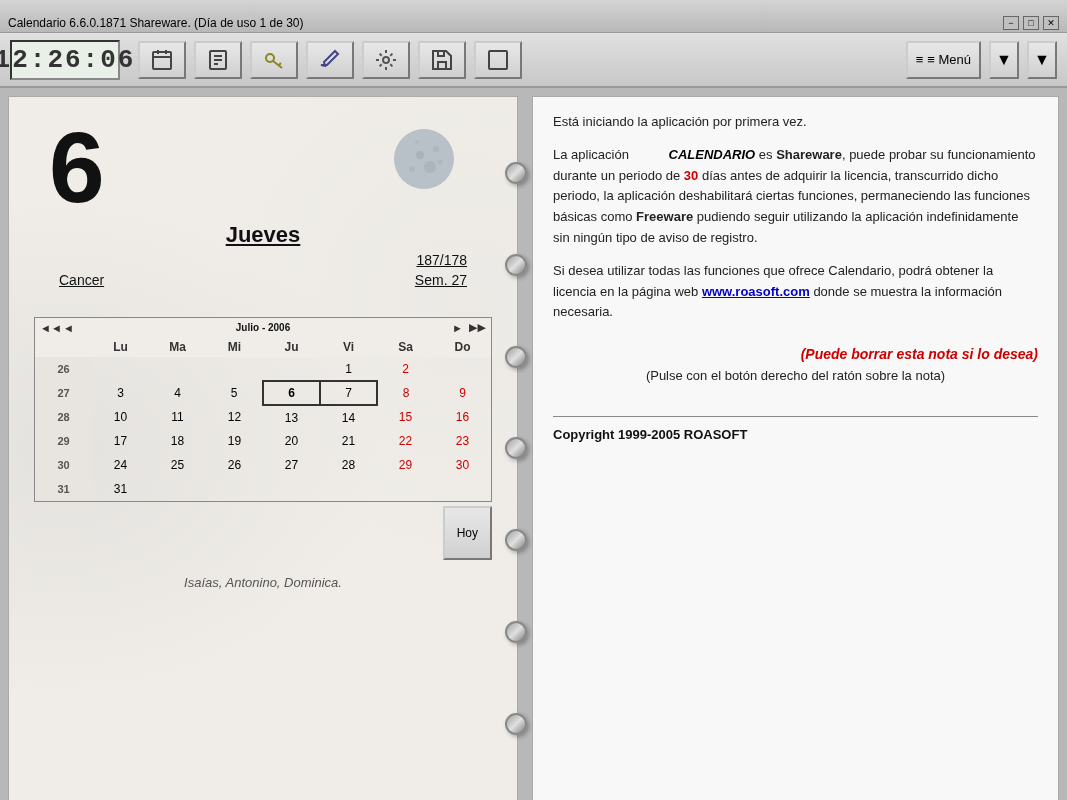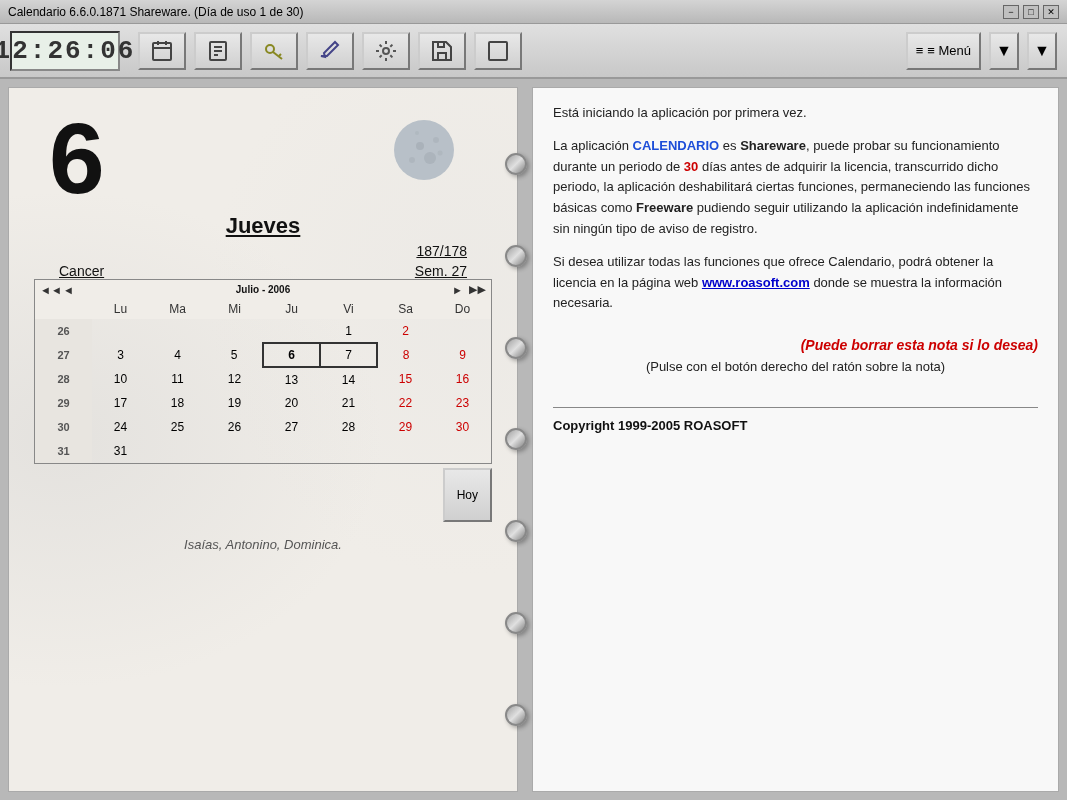--- a/index.html
+++ b/index.html
@@ -10,22 +10,21 @@
       height: 800px;
       overflow: hidden;
       position: relative;
     }
 
     
     .title-bar {
       background: linear-gradient(to bottom, #d4d4d4, #b8b8b8);
       height: 24px;
       display: flex;
-      align-items: center;
-      padding: 0 8px;
+      padding: 16px 8px;
       border-bottom: 1px solid #999;
       font-size: 12px;
       color: #000;
     }
     .title-bar-text {
       flex: 1;
     }
     .title-bar-buttons {
       display: flex;
       gap: 4px;
@@ -180,21 +179,21 @@
       font-weight: bold;
       text-decoration: underline;
       color: #111;
       margin-bottom: 4px;
     }
 
     .day-info-row {
       display: flex;
       justify-content: space-between;
       padding: 0 30px;
-      margin-bottom: 0;
+      margin-bottom: 29px;
     }
     .zodiac {
       font-size: 14px;
       text-decoration: underline;
       color: #111;
     }
     .week-sem {
       font-size: 14px;
       text-decoration: underline;
       color: #111;
@@ -236,21 +235,21 @@
       font-weight: bold;
       color: #111;
     }
     .cal-grid {
       width: 100%;
       border-collapse: collapse;
     }
     .cal-grid th {
       text-align: center;
       font-size: 12px;
-      font-weight: normal;
+      font-weight: bold;
       padding: 3px 2px;
       background: #f0ede8;
       color: #333;
     }
     .cal-grid td {
       text-align: center;
       font-size: 12px;
       padding: 3px 0;
       width: 50px;
       height: 24px;
@@ -297,21 +296,21 @@
       font-style: italic;
     }
 
     
     .note-text {
       font-size: 13px;
       line-height: 1.6;
       color: #222;
     }
     .note-text p { margin-bottom: 12px; }
-    .note-highlight-blue { color: #1d4ed8; font-weight: bold; }
+    .note-highlight-blue { color: #000000; font-style: italic; font-weight: bold; margin-left: 36px; }
     .note-highlight-bold { font-weight: bold; }
     .note-link { color: #0000cc; text-decoration: underline; font-weight: bold; }
     .note-bold-num { font-weight: bold; color: #cc0000; }
 
     .note-promo {
       text-align: center;
       margin: 20px 0;
     }
     .note-promo-red {
       color: #cc0000;

